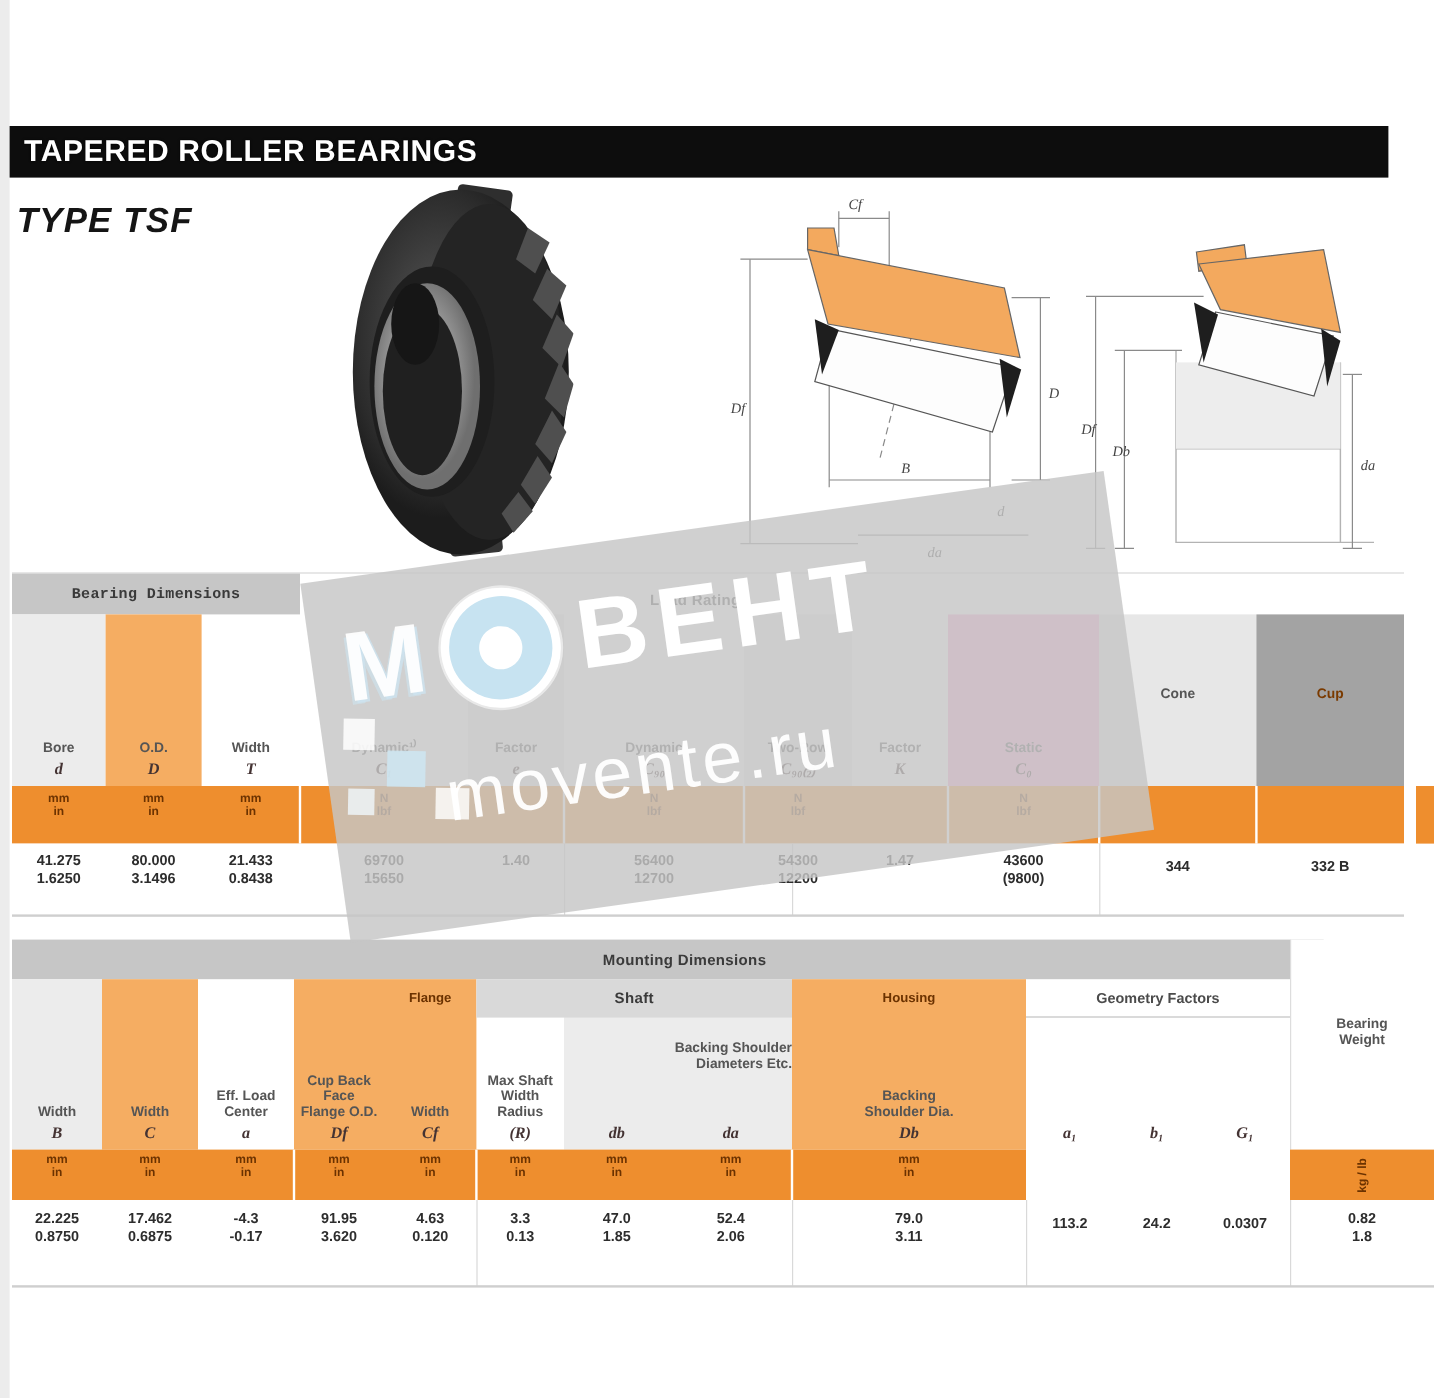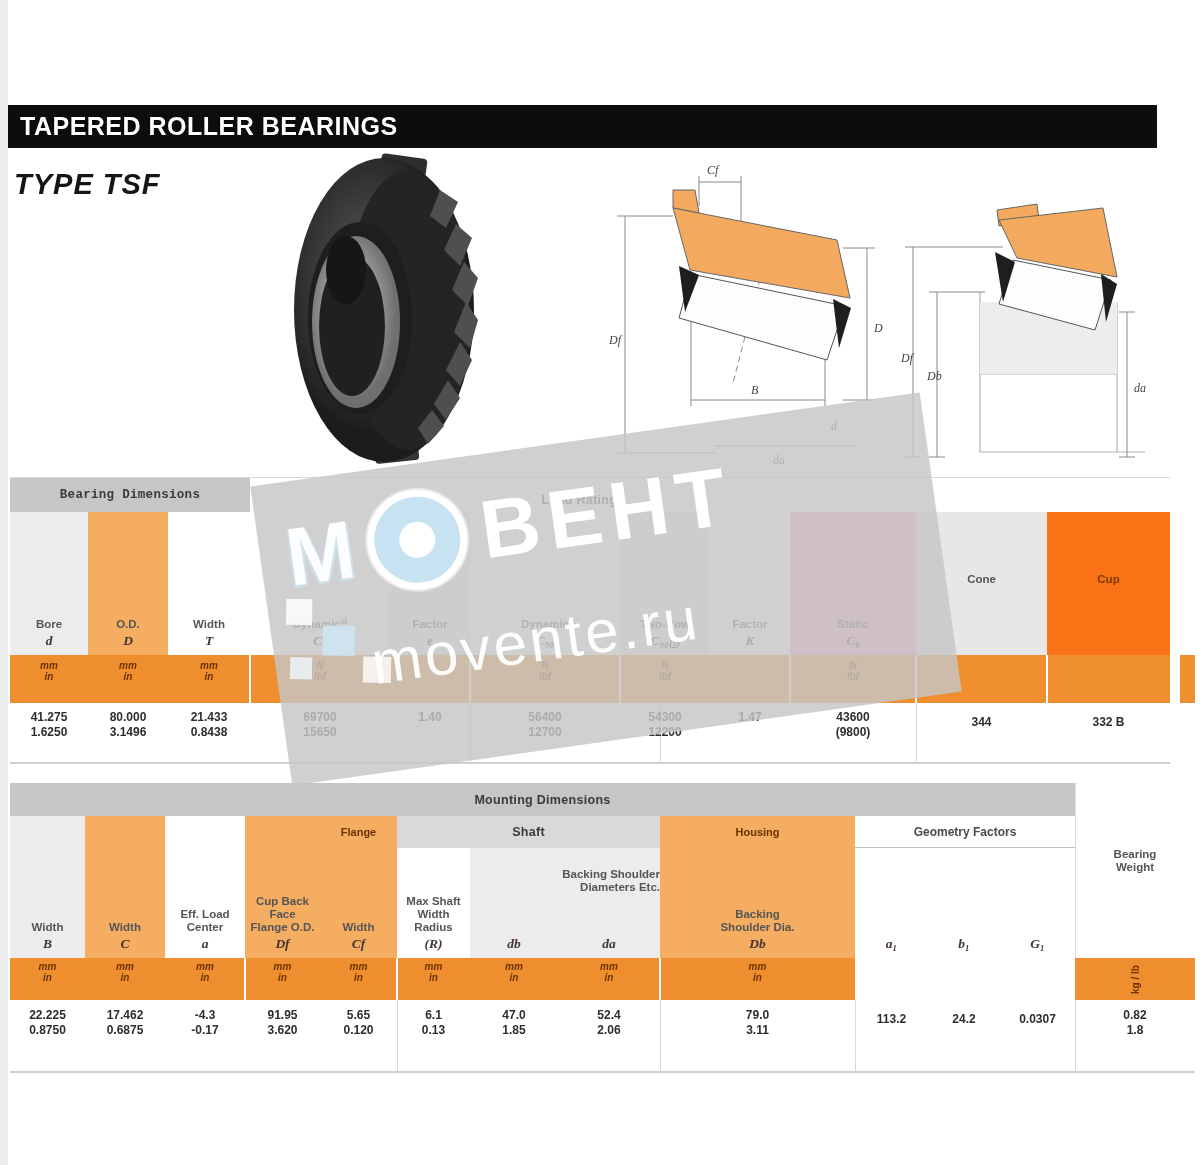--- a/index.html
+++ b/index.html
@@ -17,21 +17,21 @@
        display:flex;align-items:center;justify-content:center;letter-spacing:.3px;}
   .grp.clear{background:transparent;color:#4b4b4b;}
   .tcol{display:flex;flex-direction:column;align-items:center;justify-content:flex-end;
         padding-bottom:8px;box-sizing:border-box;color:#555;font-weight:bold;font-size:11.5px;
         text-align:center;line-height:13px;}
   .tcol.mid{justify-content:center;}
   .sym{font-family:"Liberation Serif",serif;font-style:italic;font-weight:bold;
        font-size:13.5px;color:#433;margin-top:3px;}
   .band{background:#ee8e2e;}
   .ustack{display:flex;flex-direction:column;align-items:center;justify-content:center;
-          font-weight:bold;font-size:10px;color:#6b3200;line-height:11px;font-style:italic;}
+          font-weight:bold;font-size:10px;color:#6b3200;line-height:11px;}
   .vstack{display:flex;flex-direction:column;align-items:center;justify-content:flex-start;
           font-weight:bold;font-size:12px;color:#2d2d2d;line-height:15px;}
   .wdiv{background:#fff;width:2px;}
   .gdiv{background:#d9d9d9;width:1px;}
   .hair{background:#d8d8d8;height:1px;}
   .rule{background:#cfcfcf;height:2px;}
   .minigrp{font-weight:bold;font-size:11px;color:#6b3200;display:flex;align-items:center;justify-content:center;}
   
   #watermark{left:268px;top:438px;width:676px;height:302px;transform:rotate(-8deg);
              background:rgba(198,198,198,.82);z-index:40;pointer-events:none;}
@@ -185,21 +185,21 @@
     <div>Factor</div>
       <div class="sym">K</div>
     </div>
   <div class="abs tcol" style="left:790px;top:512px;width:126px;height:143px;background:#f9a8d4;">
     <div>Static</div>
       <div class="sym">C₀</div>
     </div>
   <div class="abs tcol mid" style="left:916px;top:512px;width:131px;height:143px;background:#e7e7e7;">
     <div>Cone</div>
     </div>
-  <div class="abs tcol mid" style="left:1047px;top:512px;width:123px;height:143px;background:#f97316;color:#7a3a00;">
+  <div class="abs tcol mid" style="left:1047px;top:512px;width:123px;height:143px;background:#a3a3a3;color:#7a3a00;">
     <div>Cup</div>
     </div>
 
   <div class="abs band" style="left:10px;top:655px;width:1160px;height:48px;"></div>
   <div class="abs band" style="left:1180px;top:655px;width:15px;height:48px;"></div>
   <div class="abs wdiv" style="left:249px;top:655px;height:48px;"></div>
   <div class="abs wdiv" style="left:469px;top:655px;height:48px;"></div>
   <div class="abs wdiv" style="left:619px;top:655px;height:48px;"></div>
   <div class="abs wdiv" style="left:789px;top:655px;height:48px;"></div>
   <div class="abs wdiv" style="left:915px;top:655px;height:48px;"></div>
@@ -272,21 +272,21 @@
       <div>(9800)</div>
     </div>
   <div class="abs vstack" style="left:916px;top:715px;width:131px;">
       <div>344</div>
     </div>
   <div class="abs vstack" style="left:1047px;top:715px;width:123px;">
       <div>332 B</div>
     </div>
   <div class="abs rule" style="left:10px;top:762px;width:1160px;"></div>
 
-  <div class="abs grp" style="left:10px;top:783px;width:1065px;height:33px;">Mounting Dimensions</div>
+  <div class="abs grp" style="left:10px;top:783px;width:1065px;height:33px;padding-left:28px;">Mounting Dimensions</div>
   <div class="abs" style="left:1075px;top:783px;width:120px;height:175px;background:#fff;border-left:1px solid #ddd;box-sizing:border-box;"></div>
 
   <div class="abs" style="left:10px;top:816px;width:75px;height:142px;background:#ececec;"></div>
   <div class="abs" style="left:85px;top:816px;width:80px;height:142px;background:#f5ad62;"></div>
   <div class="abs" style="left:245px;top:816px;width:75px;height:142px;background:#f5ad62;"></div>
   <div class="abs" style="left:320px;top:816px;width:77px;height:142px;background:#f5ad62;"></div>
   <div class="abs" style="left:470px;top:816px;width:190px;height:142px;background:#ececec;"></div>
   <div class="abs" style="left:660px;top:816px;width:195px;height:142px;background:#f5ad62;"></div>
 
   <div class="abs minigrp" style="left:320px;top:820px;width:77px;height:24px;">Flange</div>
@@ -409,25 +409,25 @@
     </div>
   <div class="abs vstack" style="left:165px;top:1008px;width:80px;">
       <div>-4.3</div>
       <div>-0.17</div>
     </div>
   <div class="abs vstack" style="left:245px;top:1008px;width:75px;">
       <div>91.95</div>
       <div>3.620</div>
     </div>
   <div class="abs vstack" style="left:320px;top:1008px;width:77px;">
-      <div>5.65</div>
+      <div>4.63</div>
       <div>0.120</div>
     </div>
   <div class="abs vstack" style="left:397px;top:1008px;width:73px;">
-      <div>6.1</div>
+      <div>3.3</div>
       <div>0.13</div>
     </div>
   <div class="abs vstack" style="left:470px;top:1008px;width:88px;">
       <div>47.0</div>
       <div>1.85</div>
     </div>
   <div class="abs vstack" style="left:558px;top:1008px;width:102px;">
       <div>52.4</div>
       <div>2.06</div>
     </div>

